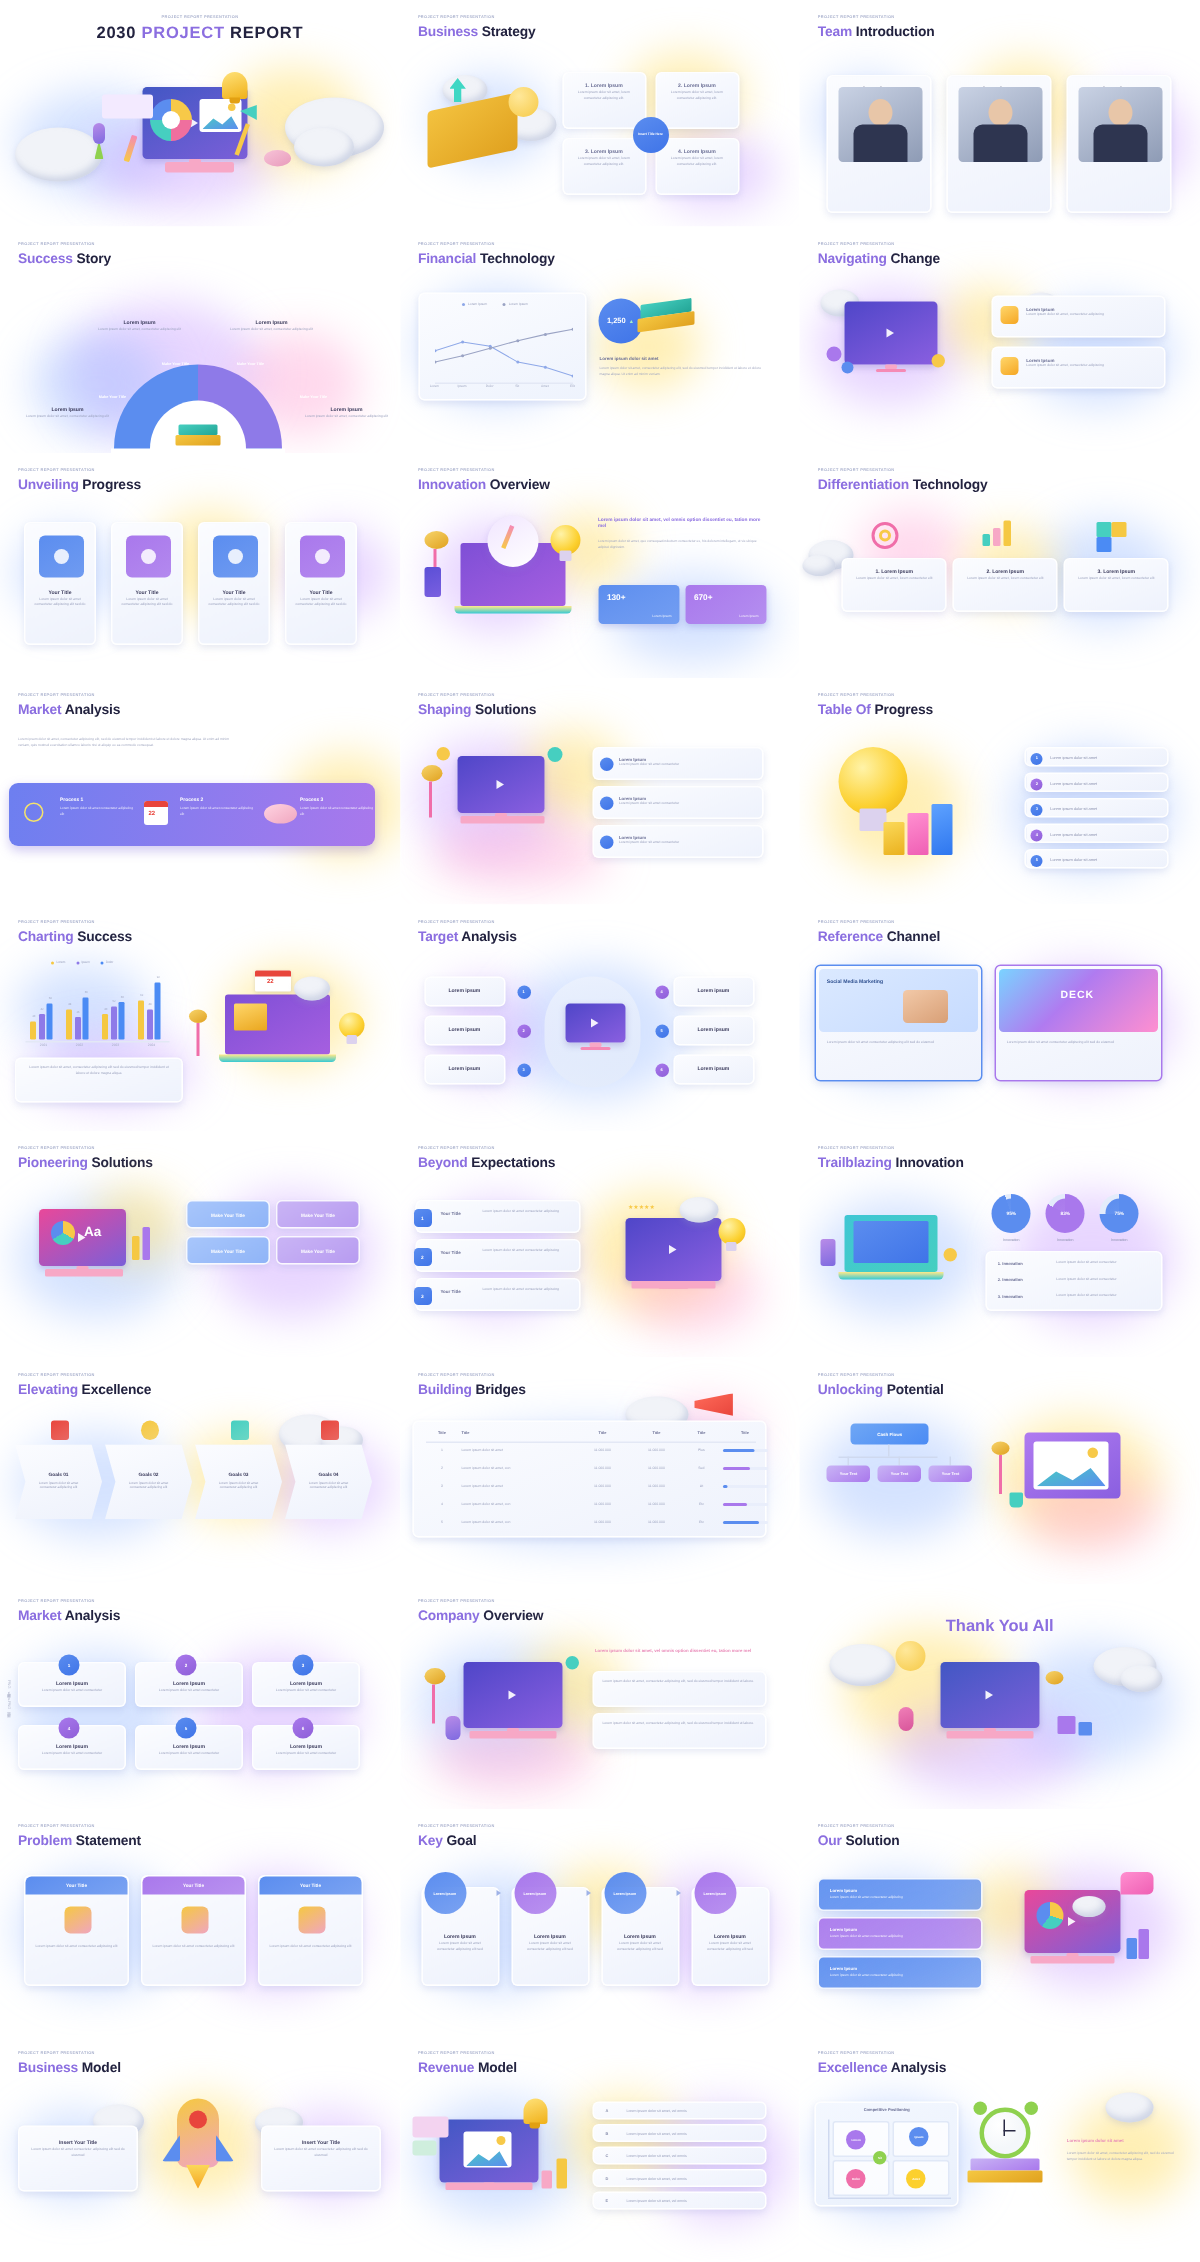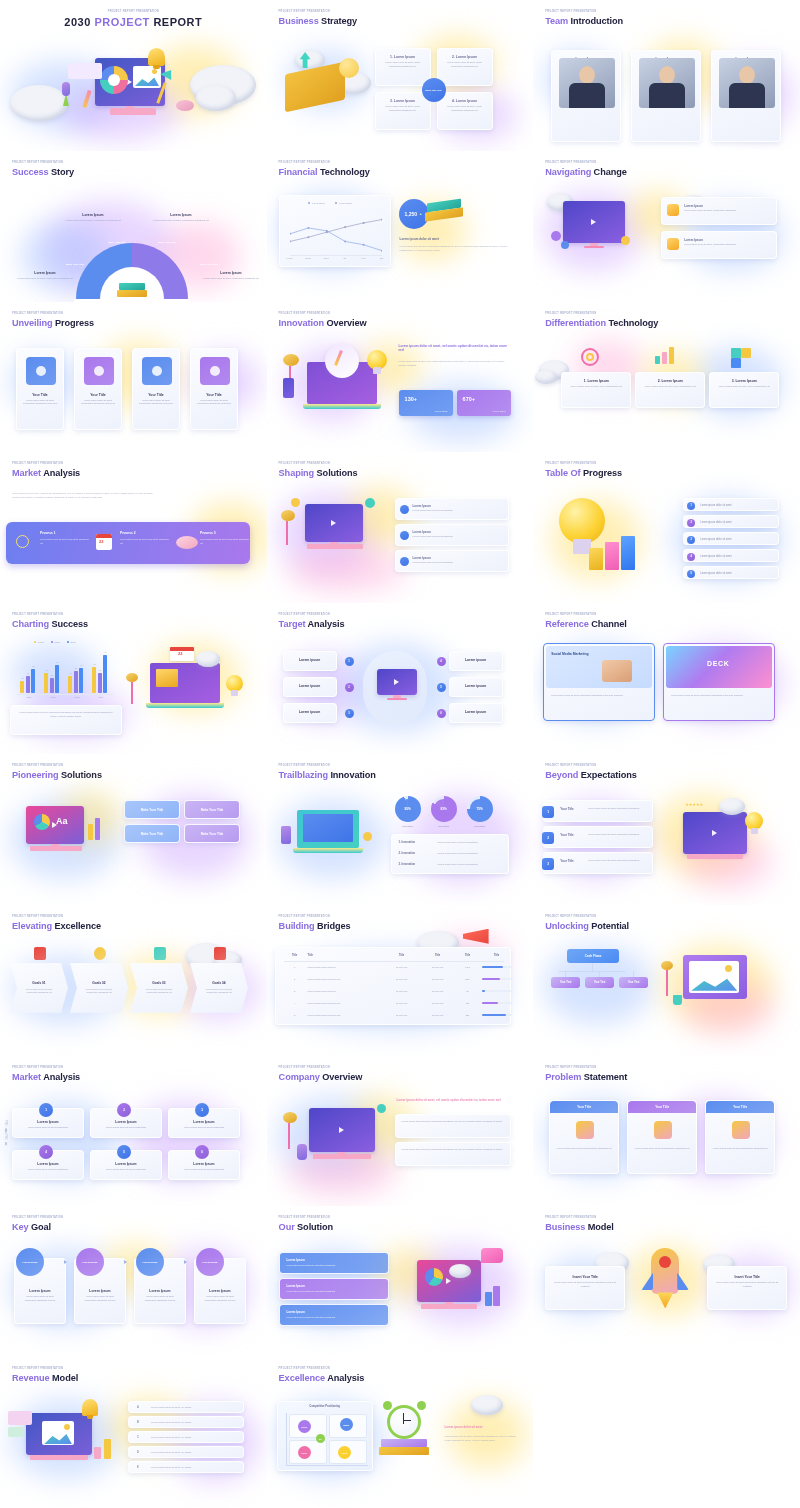--- a/index.html
+++ b/index.html
@@ -593,20 +593,53 @@
         <div class="card" style="left:124px;top:40px;width:56px;height:19px;background:linear-gradient(150deg,#a8c6fb,#8fb4f7);">
           <div style="position:absolute;left:0;right:0;top:7px;text-align:center;font-size:3.1px;font-weight:700;color:#fff;">Make Your Title</div>
         </div>
         <div class="card" style="left:184px;top:40px;width:56px;height:19px;background:linear-gradient(150deg,#c9b4f5,#b79bf0);">
           <div style="position:absolute;left:0;right:0;top:7px;text-align:center;font-size:3.1px;font-weight:700;color:#fff;">Make Your Title</div>
         </div>
       </div>
     </div>
     <div class="slide">
       <div class="eyebrow">Project Report Presentation</div>
+      <div class="title"><span class="p">Beyond </span><span class="d">Expectations</span></div>
+      <div class="body">
+        <div class="glow g-y" style="left:120px;top:10px;width:100px;height:80px;"></div>
+        <div class="glow g-p" style="left:15px;top:15px;width:100px;height:80px;"></div>
+        <div class="glow g-pk" style="left:150px;top:50px;width:90px;height:55px;"></div>
+        <div class="card" style="left:10px;top:16px;width:110px;height:22px;">
+          <div style="position:absolute;left:-2px;top:5px;width:12px;height:12px;border-radius:3px;background:linear-gradient(150deg,#5b8def,#3f74e8);color:#fff;font-size:3.2px;display:flex;align-items:center;justify-content:center;font-weight:700;">1</div>
+          <div style="position:absolute;left:16px;top:6px;font-size:3px;font-weight:700;color:#6b6f95;">Your Title</div>
+          <div class="cbl" style="position:absolute;left:44px;top:6px;width:62px;">Lorem ipsum dolor sit amet consectetur adipiscing</div>
+        </div>
+        <div class="card" style="left:10px;top:42px;width:110px;height:22px;">
+          <div style="position:absolute;left:-2px;top:5px;width:12px;height:12px;border-radius:3px;background:linear-gradient(150deg,#5b8def,#3f74e8);color:#fff;font-size:3.2px;display:flex;align-items:center;justify-content:center;font-weight:700;">2</div>
+          <div style="position:absolute;left:16px;top:6px;font-size:3px;font-weight:700;color:#6b6f95;">Your Title</div>
+          <div class="cbl" style="position:absolute;left:44px;top:6px;width:62px;">Lorem ipsum dolor sit amet consectetur adipiscing</div>
+        </div>
+        <div class="card" style="left:10px;top:68px;width:110px;height:22px;">
+          <div style="position:absolute;left:-2px;top:5px;width:12px;height:12px;border-radius:3px;background:linear-gradient(150deg,#5b8def,#3f74e8);color:#fff;font-size:3.2px;display:flex;align-items:center;justify-content:center;font-weight:700;">3</div>
+          <div style="position:absolute;left:16px;top:6px;font-size:3px;font-weight:700;color:#6b6f95;">Your Title</div>
+          <div class="cbl" style="position:absolute;left:44px;top:6px;width:62px;">Lorem ipsum dolor sit amet consectetur adipiscing</div>
+        </div>
+        <div class="mon" style="left:150px;top:28px;width:64px;height:42px;background:linear-gradient(150deg,#4f46c8,#8a5fe0);box-shadow:0 2px 4px rgba(120,110,190,.3);"></div>
+        <div style="position:absolute;left:178px;top:70px;width:8px;height:3px;background:#f7a8c6;border-radius:1px;"></div>
+        <div style="position:absolute;left:172px;top:73px;width:20px;height:2px;background:#f58ab5;border-radius:1px;"></div>
+        <div style="position:absolute;left:179px;top:46px;width:0;height:0;border-top:3px solid transparent;border-bottom:3px solid transparent;border-left:5px solid rgba(255,255,255,.92);"></div>
+        <div style="position:absolute;left:152px;top:18px;display:flex;gap:1.5px;color:#f7c948;font-size:4px;">★★★★★</div>
+        <div class="cloud" style="left:186px;top:14px;width:26px;height:17px;"></div>
+        <div class="bulb" style="left:212px;top:28px;width:18px;height:18px;"></div>
+        <div style="position:absolute;left:217.4px;top:43.84px;width:7.2px;height:6.12px;background:#dcd2ee;border-radius:1px;"></div>
+        <div style="position:absolute;left:154px;top:70px;width:56px;height:5px;background:#f7a8c6;border-radius:1px;"></div>
+      </div>
+    </div>
+    <div class="slide">
+      <div class="eyebrow">Project Report Presentation</div>
       <div class="title"><span class="p">Trailblazing </span><span class="d">Innovation</span></div>
       <div class="body">
         <div class="glow g-b" style="left:10px;top:15px;width:110px;height:80px;"></div>
         <div class="glow g-p" style="left:140px;top:10px;width:110px;height:90px;"></div>
         <div style="position:absolute;left:30px;top:26px;width:62px;height:38px;background:linear-gradient(150deg,#3fc6d4,#46cfc0);border-radius:2px;"></div>
         <div style="position:absolute;left:26px;top:64px;width:70px;height:5px;background:linear-gradient(180deg,#ffe98a,#36c9d4);border-radius:0 0 3px 3px;"></div>
         <div style="position:absolute;left:36px;top:30px;width:50px;height:28px;background:linear-gradient(150deg,#5b8def,#3f74e8);border-radius:1px;"></div>
         <div style="position:absolute;left:14px;top:42px;width:10px;height:18px;border-radius:2px;background:linear-gradient(160deg,#b98ce8,#7e6ae0);"></div>
         <div style="position:absolute;left:96px;top:48px;width:9px;height:9px;border-radius:50%;background:#f7c948;"></div>
         <div style="position:absolute;left:128px;top:12px;width:26px;height:26px;border-radius:50%;background:conic-gradient(#5b8def 0 95%, #e4ecfb 0 100%);display:flex;align-items:center;justify-content:center;">
@@ -622,53 +655,20 @@
         </div>
         <div class="lbl" style="left:196px;top:41px;width:34px;text-align:center;font-size:2.4px;color:#8a90ae;">Innovation</div>
         <div class="card" style="left:124px;top:50px;width:118px;height:40px;">
           <div style="position:absolute;left:7px;top:6px;font-size:2.7px;font-weight:700;color:#6b6f95;">1. Innovation</div>
           <div style="position:absolute;left:46px;top:6px;width:66px;font-size:2.3px;color:#9aa1bd;">Lorem ipsum dolor sit amet consectetur</div>
           <div style="position:absolute;left:7px;top:17px;font-size:2.7px;font-weight:700;color:#6b6f95;">2. Innovation</div>
           <div style="position:absolute;left:46px;top:17px;width:66px;font-size:2.3px;color:#9aa1bd;">Lorem ipsum dolor sit amet consectetur</div>
           <div style="position:absolute;left:7px;top:28px;font-size:2.7px;font-weight:700;color:#6b6f95;">3. Innovation</div>
           <div style="position:absolute;left:46px;top:28px;width:66px;font-size:2.3px;color:#9aa1bd;">Lorem ipsum dolor sit amet consectetur</div>
         </div>
-      </div>
-    </div>
-    <div class="slide">
-      <div class="eyebrow">Project Report Presentation</div>
-      <div class="title"><span class="p">Beyond </span><span class="d">Expectations</span></div>
-      <div class="body">
-        <div class="glow g-y" style="left:120px;top:10px;width:100px;height:80px;"></div>
-        <div class="glow g-p" style="left:15px;top:15px;width:100px;height:80px;"></div>
-        <div class="glow g-pk" style="left:150px;top:50px;width:90px;height:55px;"></div>
-        <div class="card" style="left:10px;top:16px;width:110px;height:22px;">
-          <div style="position:absolute;left:-2px;top:5px;width:12px;height:12px;border-radius:3px;background:linear-gradient(150deg,#5b8def,#3f74e8);color:#fff;font-size:3.2px;display:flex;align-items:center;justify-content:center;font-weight:700;">1</div>
-          <div style="position:absolute;left:16px;top:6px;font-size:3px;font-weight:700;color:#6b6f95;">Your Title</div>
-          <div class="cbl" style="position:absolute;left:44px;top:6px;width:62px;">Lorem ipsum dolor sit amet consectetur adipiscing</div>
-        </div>
-        <div class="card" style="left:10px;top:42px;width:110px;height:22px;">
-          <div style="position:absolute;left:-2px;top:5px;width:12px;height:12px;border-radius:3px;background:linear-gradient(150deg,#5b8def,#3f74e8);color:#fff;font-size:3.2px;display:flex;align-items:center;justify-content:center;font-weight:700;">2</div>
-          <div style="position:absolute;left:16px;top:6px;font-size:3px;font-weight:700;color:#6b6f95;">Your Title</div>
-          <div class="cbl" style="position:absolute;left:44px;top:6px;width:62px;">Lorem ipsum dolor sit amet consectetur adipiscing</div>
-        </div>
-        <div class="card" style="left:10px;top:68px;width:110px;height:22px;">
-          <div style="position:absolute;left:-2px;top:5px;width:12px;height:12px;border-radius:3px;background:linear-gradient(150deg,#5b8def,#3f74e8);color:#fff;font-size:3.2px;display:flex;align-items:center;justify-content:center;font-weight:700;">3</div>
-          <div style="position:absolute;left:16px;top:6px;font-size:3px;font-weight:700;color:#6b6f95;">Your Title</div>
-          <div class="cbl" style="position:absolute;left:44px;top:6px;width:62px;">Lorem ipsum dolor sit amet consectetur adipiscing</div>
-        </div>
-        <div class="mon" style="left:150px;top:28px;width:64px;height:42px;background:linear-gradient(150deg,#4f46c8,#8a5fe0);box-shadow:0 2px 4px rgba(120,110,190,.3);"></div>
-        <div style="position:absolute;left:178px;top:70px;width:8px;height:3px;background:#f7a8c6;border-radius:1px;"></div>
-        <div style="position:absolute;left:172px;top:73px;width:20px;height:2px;background:#f58ab5;border-radius:1px;"></div>
-        <div style="position:absolute;left:179px;top:46px;width:0;height:0;border-top:3px solid transparent;border-bottom:3px solid transparent;border-left:5px solid rgba(255,255,255,.92);"></div>
-        <div style="position:absolute;left:152px;top:18px;display:flex;gap:1.5px;color:#f7c948;font-size:4px;">★★★★★</div>
-        <div class="cloud" style="left:186px;top:14px;width:26px;height:17px;"></div>
-        <div class="bulb" style="left:212px;top:28px;width:18px;height:18px;"></div>
-        <div style="position:absolute;left:217.4px;top:43.84px;width:7.2px;height:6.12px;background:#dcd2ee;border-radius:1px;"></div>
-        <div style="position:absolute;left:154px;top:70px;width:56px;height:5px;background:#f7a8c6;border-radius:1px;"></div>
       </div>
     </div>
     <div class="slide">
       <div class="eyebrow">Project Report Presentation</div>
       <div class="title"><span class="p">Elevating </span><span class="d">Excellence</span></div>
       <div class="body">
         <div class="glow g-b" style="left:10px;top:20px;width:110px;height:70px;"></div>
         <div class="glow g-y" style="left:120px;top:20px;width:80px;height:60px;"></div>
         <div class="glow g-p" style="left:180px;top:25px;width:80px;height:60px;"></div>
         <div class="cloud" style="left:186px;top:8px;width:40px;height:26px;"></div>
@@ -840,20 +840,41 @@
         <div class="kicker" style="left:130px;top:12px;width:112px;font-size:2.9px;color:#e98ab8;line-height:1.5;">Lorem ipsum dolor sit amet, vel omnis option dissentiet eu, tation more mel</div>
         <div class="card" style="left:128px;top:28px;width:116px;height:24px;">
           <div class="cbl" style="padding:5px 6px;">Lorem ipsum dolor sit amet, consectetur adipiscing elit, sed do eiusmod tempor incididunt ut labore.</div>
         </div>
         <div class="card" style="left:128px;top:56px;width:116px;height:24px;">
           <div class="cbl" style="padding:5px 6px;">Lorem ipsum dolor sit amet, consectetur adipiscing elit, sed do eiusmod tempor incididunt ut labore.</div>
         </div>
       </div>
     </div>
     <div class="slide">
+      <div class="body">
+        <div class="glow g-y" style="left:30px;top:0px;width:110px;height:80px;"></div>
+        <div class="glow g-b" style="left:140px;top:10px;width:110px;height:80px;"></div>
+        <div class="glow g-p" style="left:60px;top:50px;width:130px;height:60px;"></div>
+        <div class="thanks" style="position:absolute;left:0;right:0;top:-8px;">Thank You All</div>
+        <div class="cloud" style="left:20px;top:10px;width:44px;height:28px;"></div>
+        <div class="cloud" style="left:196px;top:12px;width:42px;height:26px;"></div>
+        <div class="cloud" style="left:214px;top:24px;width:28px;height:18px;"></div>
+        <div style="position:absolute;left:64px;top:8px;width:20px;height:20px;border-radius:50%;background:radial-gradient(circle at 35% 30%,#ffe89a,#f6c945);"></div>
+        <div class="mon" style="left:94px;top:22px;width:66px;height:44px;background:linear-gradient(150deg,#4257c4,#7b5fd8);box-shadow:0 2px 4px rgba(120,110,190,.3);"></div>
+        <div style="position:absolute;left:123px;top:66px;width:8px;height:3px;background:#f7a8c6;border-radius:1px;"></div>
+        <div style="position:absolute;left:117px;top:69px;width:20px;height:2px;background:#f58ab5;border-radius:1px;"></div>
+        <div style="position:absolute;left:124px;top:41px;width:0;height:0;border-top:3px solid transparent;border-bottom:3px solid transparent;border-left:5px solid rgba(255,255,255,.92);"></div>
+        <div style="position:absolute;left:66px;top:52px;width:10px;height:16px;border-radius:5px;background:linear-gradient(160deg,#f07fb8,#d8559a);"></div>
+        <div style="position:absolute;left:164px;top:28px;width:12px;height:9px;border-radius:50%;background:linear-gradient(150deg,#f7d46b,#e0a11f);"></div>
+        <div style="position:absolute;left:98px;top:68px;width:58px;height:5px;background:#f7a8c6;border-radius:1px;"></div>
+        <div style="position:absolute;left:172px;top:58px;width:12px;height:12px;background:#a978ec;border-radius:1px;"></div>
+        <div style="position:absolute;left:186px;top:62px;width:9px;height:9px;background:#5b8def;border-radius:1px;"></div>
+      </div>
+    </div>
+    <div class="slide">
       <div class="eyebrow">Project Report Presentation</div>
       <div class="title"><span class="p">Problem </span><span class="d">Statement</span></div>
       <div class="body">
         <div class="glow g-b" style="left:10px;top:12px;width:110px;height:80px;"></div>
         <div class="glow g-p" style="left:130px;top:12px;width:110px;height:80px;"></div>
         <div class="card" style="left:16px;top:14px;width:70px;height:74px;">
           <div style="position:absolute;left:0;right:0;top:0;height:12px;border-radius:4px 4px 0 0;background:linear-gradient(150deg,#5b8def,#5b8defcc);color:#fff;font-size:3.1px;font-weight:700;display:flex;align-items:center;justify-content:center;">Your Title</div>
           <div style="position:absolute;left:26px;top:20px;width:18px;height:18px;border-radius:4px;background:linear-gradient(150deg,#f5c842,#f0a6bf);"></div>
           <div class="cb" style="position:absolute;left:6px;right:6px;top:44px;">Lorem ipsum dolor sit amet consectetur adipiscing elit</div>
         </div>

